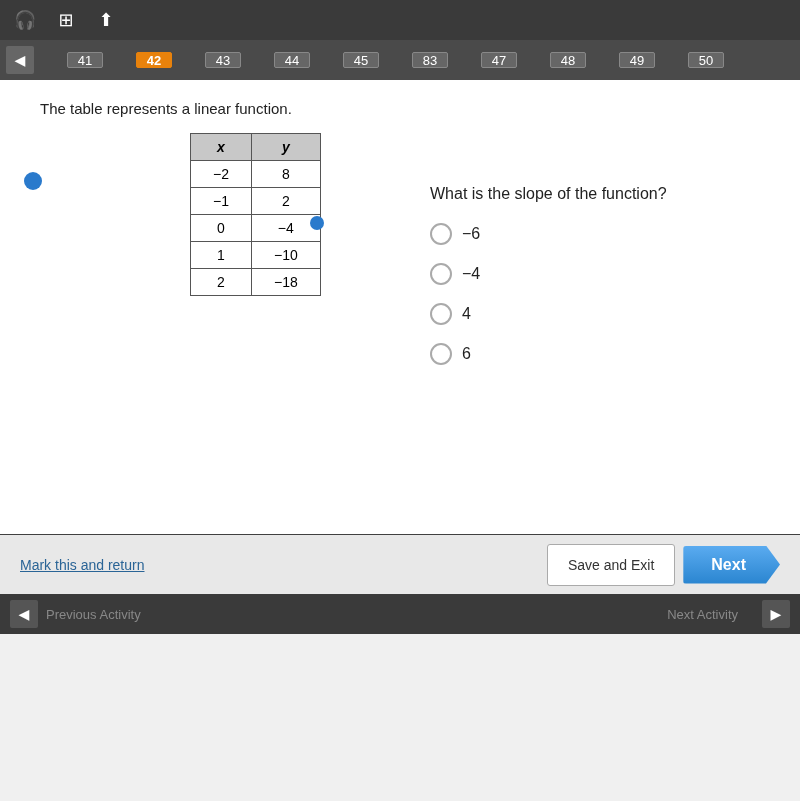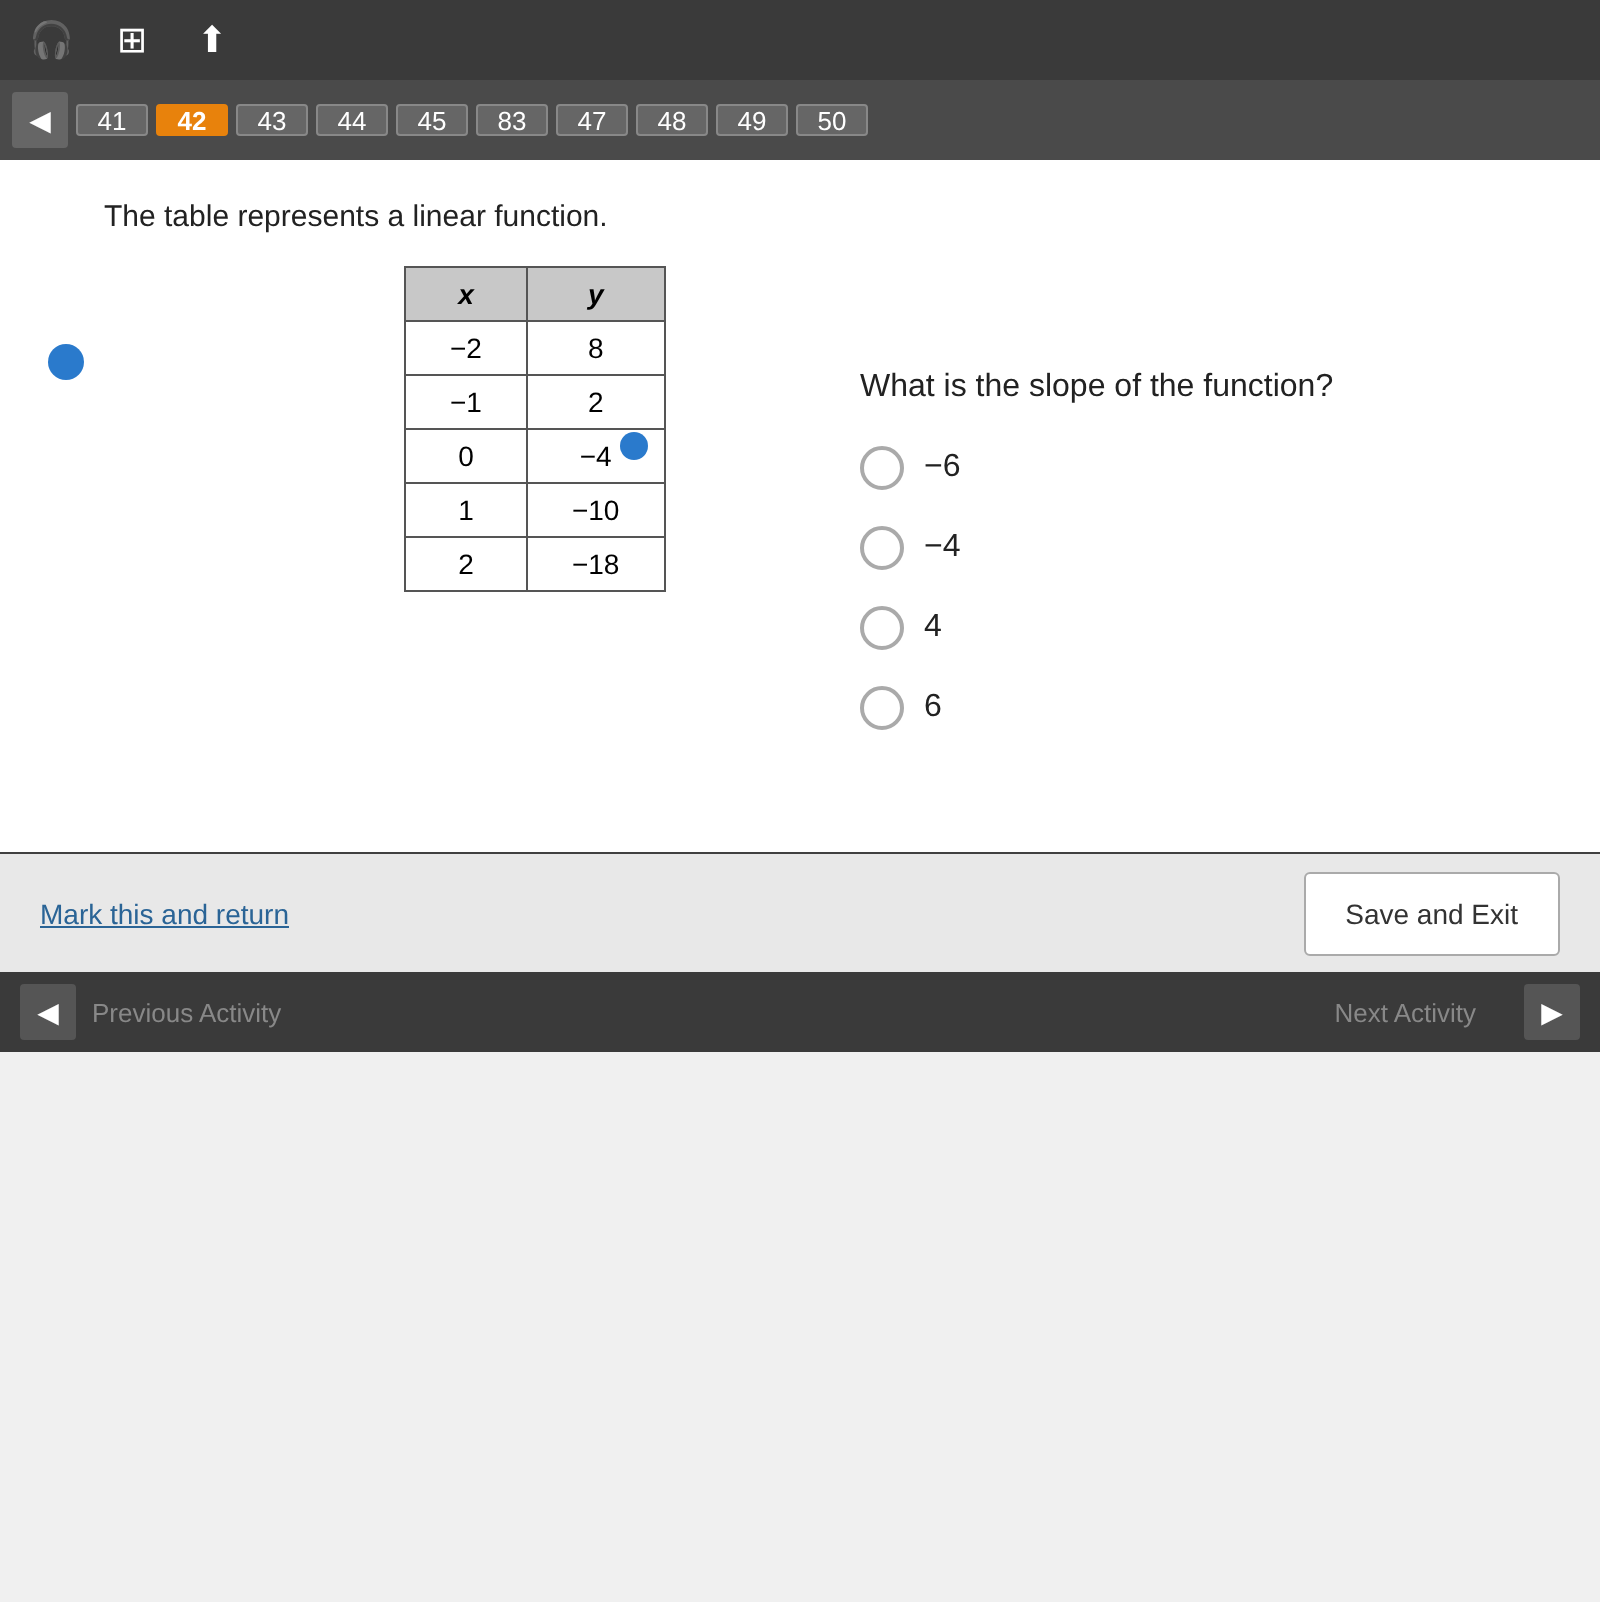--- a/index.html
+++ b/index.html
@@ -43,32 +43,33 @@
     }
     .nav-num {
       width: 36px; height: 16px;
       background: #666;
       border: 1px solid #888;
       color: white;
       cursor: pointer;
       display: flex; align-items: center; justify-content: center;
       font-size: 13px;
       border-radius: 2px;
+      margin-left: 29px;
     }
     .nav-num.active {
       background: #e8820c;
       border-color: #e8820c;
       font-weight: bold;
     }
 
     
     .main-content {
       background: white;
-      height: 346px;
-      padding: 20px 42px;
+      height: 454px;
+      padding: 20px 30px;
       position: relative;
       overflow: hidden;
     }
 
     
     .blue-dot {
       width: 18px; height: 18px;
       background: #2a7acc;
       border-radius: 50%;
       position: absolute;
@@ -298,20 +299,21 @@
       <div class="radio-circle"></div>
       <span class="radio-label">6</span>
     </div>
   </div>
 </div>
 
 <div class="bottom-bar">
   <button class="mark-return-link">Mark this and return</button>
   <div class="bottom-bar-right">
     <button class="save-exit-btn">Save and Exit</button>
+    <button class="next-btn">Next</button>
   </div>
 </div>
 
 <div class="activity-bar">
   <button class="activity-arrow">◀</button>
   <span class="activity-label">Previous Activity</span>
   <div class="activity-bar-right">
     <span class="activity-label">Next Activity</span>
     <button class="activity-arrow">▶</button>
   </div>

